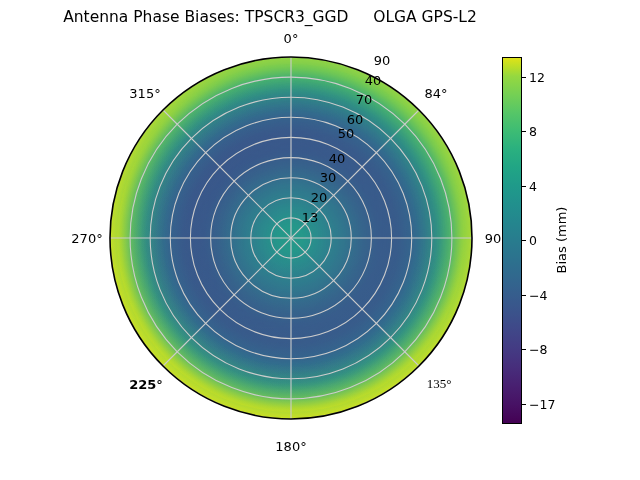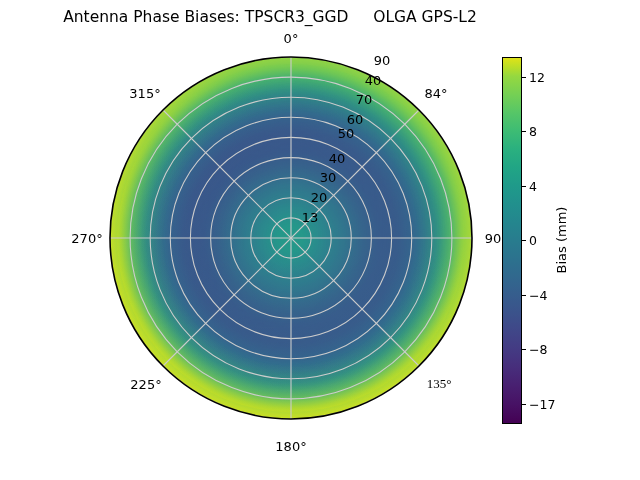--- a/index.html
+++ b/index.html
@@ -229,21 +229,21 @@
       </g>
 
       <circle cx="182" cy="182" r="181" fill="none" stroke="#000000" stroke-width="1.6"></circle>
     </svg>
 
     <div class="angle-label" style="left:182px; top:-18px;">0°</div>
     <div class="angle-label" style="left:327px; top:37px;">84°</div>
     <div class="angle-label" style="left:384px; top:182px;">90</div>
     <div class="angle-label" style="left:330px; top:328px;font-family:Liberation Serif, serif;">135°</div>
     <div class="angle-label" style="left:182px; top:390px;">180°</div>
-    <div class="angle-label" style="left:37px;  top:328px;">225°</div>
+    <div class="angle-label" style="left:37px;  top:328px;font-weight:bold;">225°</div>
     <div class="angle-label" style="left:-22px; top:182px;">270°</div>
     <div class="angle-label" style="left:36px;  top:37px;text-align:right;">315°</div>
 
     <div class="radial-label" style="left:201px; top:161px;">13</div>
     <div class="radial-label" style="left:210px; top:141px;">20</div>
     <div class="radial-label" style="left:219px; top:121px;">30</div>
     <div class="radial-label" style="left:228px; top:102px;">40</div>
     <div class="radial-label" style="left:237px; top:77px;">50</div>
     <div class="radial-label" style="left:246px; top:63px;">60</div>
     <div class="radial-label" style="left:255px; top:43px;">70</div>

